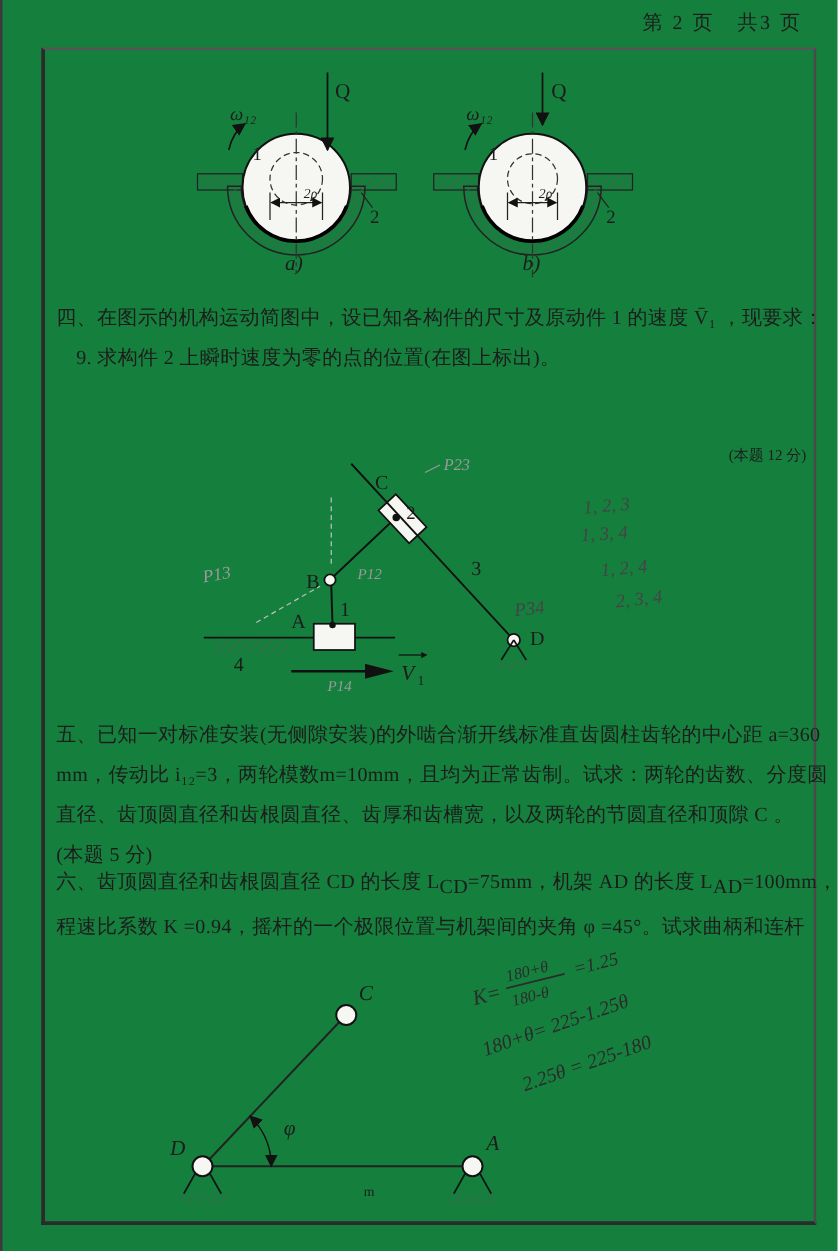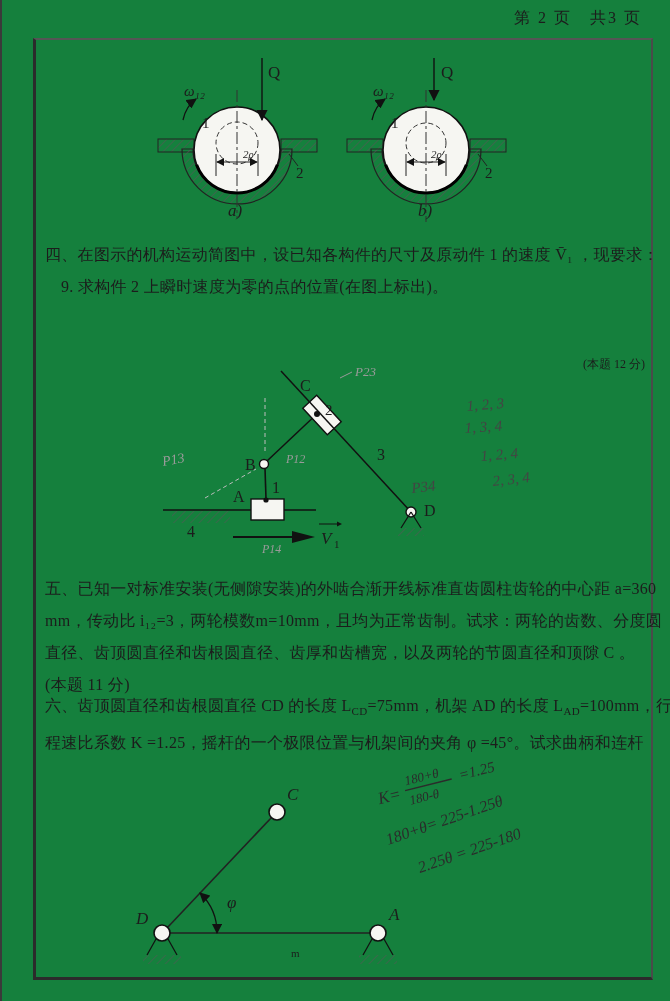--- a/index.html
+++ b/index.html
@@ -7,21 +7,21 @@
         font-family:"Liberation Serif","DejaVu Serif",serif;color:#1c1c1c;overflow:hidden;}
   .scan-edge{position:absolute;left:0;top:0;width:2px;height:1001px;background:#3a3a3a;}
   .header{position:absolute;top:8px;right:28px;font-size:16px;letter-spacing:2px;}
   .frame{position:absolute;left:33px;top:38px;width:615px;height:937px;
          border-left:3px solid #2b2b2b;border-right:2px solid #4a4a4a;
          border-top:2px solid #555;border-bottom:3px solid #2b2b2b;}
   .tblock{position:absolute;left:45px;width:600px;}
   .tblock p{margin:0;line-height:32px;font-size:16px;letter-spacing:0.3px;white-space:nowrap;font-family:Liberation Serif, serif;}
   .tblock p.item{padding-left:16px;}
   .score{position:absolute;font-size:12px;}
-  sub{font-size:11px;}
+  sub{font-size:16px;}
   svg{position:absolute;}
   svg text{font-family:"Liberation Serif","DejaVu Serif",serif;fill:#1c1c1c;}
   .hand{fill:#444;font-style:italic;}
   .hand-faint{fill:#9a9a9a;font-style:italic;}
   .pen{fill:#2b2b2b;font-style:italic;}
 </style>
 </head>
 <body>
 
 <div class="page">
@@ -141,26 +141,26 @@
       <text class="hand" x="465" y="433" font-size="15" transform="rotate(-4 465 433)">1, 3, 4</text>
       <text class="hand" x="481" y="461" font-size="15" transform="rotate(-5 481 461)">1, 2, 4</text>
       <text class="hand" x="493" y="486" font-size="15" transform="rotate(-6 493 486)">2, 3, 4</text>
     </g>
   </svg>
 
   <div class="tblock" style="top:549px;margin-top:24px;">
     <p>五、已知一对标准安装(无侧隙安装)的外啮合渐开线标准直齿圆柱齿轮的中心距 a=360</p>
     <p>mm，传动比 i₁₂=3，两轮模数m=10mm，且均为正常齿制。试求：两轮的齿数、分度圆</p>
     <p>直径、齿顶圆直径和齿根圆直径、齿厚和齿槽宽，以及两轮的节圆直径和顶隙 C 。</p>
-    <p>(本题 11 分)</p>
+    <p>(本题 5 分)</p>
   </div>
 
   <div class="tblock" style="top:690px;">
     <p><span>六、齿顶圆直径和齿根圆直径 CD 的长度 L</span><sub>CD</sub><span>=75mm，机架 AD 的长度 L</span><sub>AD</sub><span>=100mm，行</span></p>
-    <p>程速比系数 K =1.25，摇杆的一个极限位置与机架间的夹角 φ =45°。试求曲柄和连杆</p>
+    <p>程速比系数 K =0.94，摇杆的一个极限位置与机架间的夹角 φ =45°。试求曲柄和连杆</p>
   </div>
 
   <svg style="left:360px;top:735px;" width="310" height="150" viewBox="0 0 310 150">
     <g transform="rotate(-14 40 60)">
       <text class="pen" x="18" y="64" font-size="17">K=</text>
       <text class="pen" x="48" y="52" font-size="13">180+θ</text>
       <line x1="46" y1="57" x2="94" y2="57" stroke="#2b2b2b" stroke-width="1.4"></line>
       <text class="pen" x="48" y="72" font-size="13">180-θ</text>
       <text class="pen" x="102" y="60" font-size="15">=1.25</text>
     </g>

